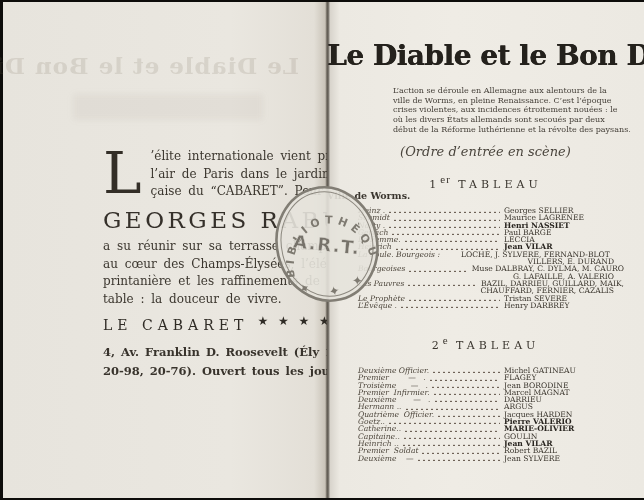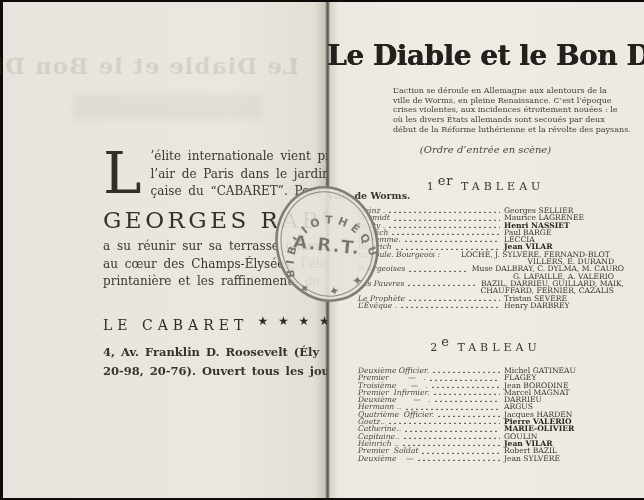--- a/index.html
+++ b/index.html
@@ -54,24 +54,24 @@
   .rp{position:absolute;}
   .title{
     left:0;top:37px;width:100%;text-align:center;
     font-weight:bold;font-size:28px;color:#24211c;
     letter-spacing:-0.5px;white-space:nowrap;
     text-shadow:0.4px 0 0 #24211c;
   }
   .intro{left:66px;top:84px;width:184px;font-size:8px;line-height:9.7px;color:#46413a;}
   .intro .iline{display:block;text-align:justify;text-align-last:justify;white-space:nowrap;}
   .order-note{left:0;top:142px;width:100%;text-align:center;font-style:italic;
-    font-size:10px;color:#4a453d;}
+    font-size:13px;color:#4a453d;}
   .tab-head{left:0;width:100%;text-align:center;font-size:11px;letter-spacing:4px;
     color:#3a352e;white-space:nowrap;}
-  .tab-head sup{font-size:13px;letter-spacing:1px;}
+  .tab-head sup{font-size:11px;letter-spacing:1px;font-family:Liberation Serif, serif;}
   .t1-head{top:171px;} .t2-head{top:332px;}
   .tab-sub{left:0;width:100%;font-weight:bold;font-size:9.5px;color:#3a352e;}
   .t1-sub{top:188px;} .t2-sub{top:348px;}
   .cast{left:31px;width:266px;font-size:7.6px;line-height:7.3px;color:#3d3831;}
   .t1-cast{top:205px;} .t2-cast{top:365px;}
   .crow{display:flex;align-items:baseline;}
   .role{font-style:italic;color:#4e473d;white-space:pre;flex:0 0 auto;}
   .lead{flex:1 1 auto;height:5px;margin:0 4px;align-self:flex-end;
     background-image:radial-gradient(circle at 1px 3.4px,#6e6257 0.7px,rgba(0,0,0,0) 1.1px);
     background-size:5px 5px;background-repeat:repeat-x;}
@@ -99,20 +99,21 @@
       <span class="pline">l’air de Paris dans le jardin à la fran-</span>
       <span class="pline">çaise du “CABARET”. Pour vous,</span>
     </div>
 
     <div class="brand">GEORGES RABU</div>
 
     <div class="para para2">
       <span class="pline">a su réunir sur sa terrasse champêtre</span>
       <span class="pline">au cœur des Champs-Élysées, l’élégance</span>
       <span class="pline">printanière et les raffinements de la</span>
+      <span class="pline">table : la douceur de vivre.</span>
     </div>
 
     <div class="venue">
       <span class="venue-name">LE CABARET</span>
       <span class="venue-stars">★ ★ ★ ★</span>
     </div>
 
     <div class="address">
       <span class="pline">4, Av. Franklin D. Roosevelt (Ély 18-52,</span>
       <span class="pline">20-98, 20-76). Ouvert tous les jours.</span>

